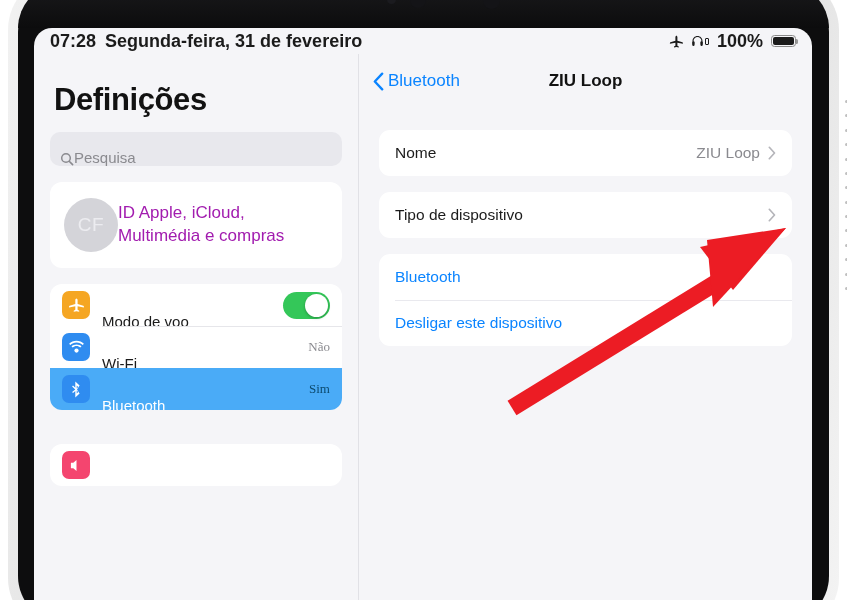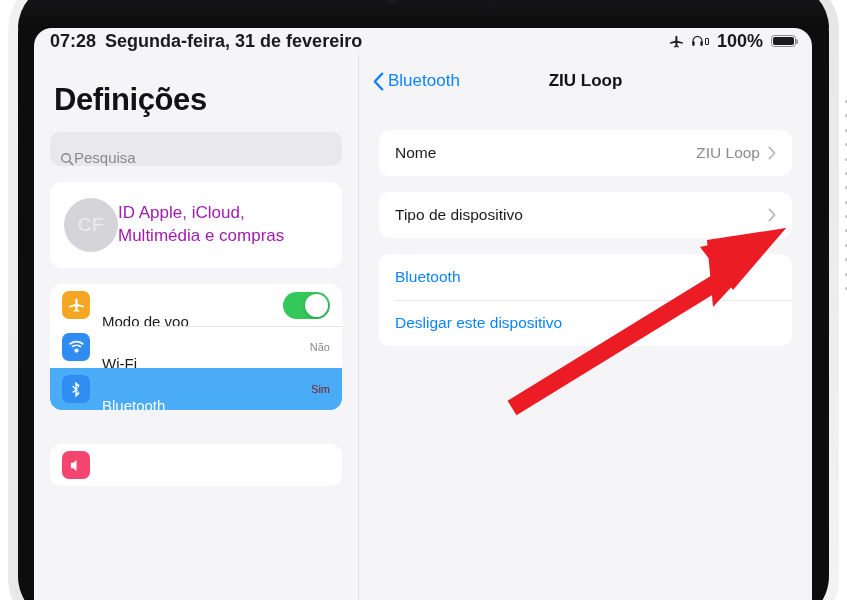--- a/index.html
+++ b/index.html
@@ -95,22 +95,22 @@
   .srow + .srow .sep{
     position:absolute; left:52px; right:0; top:0; height:1px; background:#e6e6ea;
   }
   .srow.selected{ background:#4aabf7; }
   .app-icon{
     width:28px; height:28px; border-radius:7px; flex:0 0 28px; margin-right:12px;
     display:flex; align-items:center; justify-content:center;
   }
   .srow-label{ font-size:15px; color:#1b1b1b;margin-top:33px; }
   .srow.selected .srow-label{ color:#ffffff; }
-  .srow-value{ margin-left:auto; font-size:11px; color:#8a8a8f; }
-  .srow.selected .srow-value{ color:#7f1d1d; }
+  .srow-value{ margin-left:auto; font-size:13px; color:#8a8a8f;font-family:Liberation Serif, serif; }
+  .srow.selected .srow-value{ color:#0c4a6e; }
   #airplane-toggle{
     margin-left:auto; width:47px; height:27px; border-radius:14px; background:#34c759;
     position:relative;
   }
   #airplane-toggle:after{
     content:""; position:absolute; right:2px; top:2px; width:23px; height:23px;
     border-radius:50%; background:#fff; box-shadow:0 1px 3px rgba(0,0,0,.28);
   }
 
   

